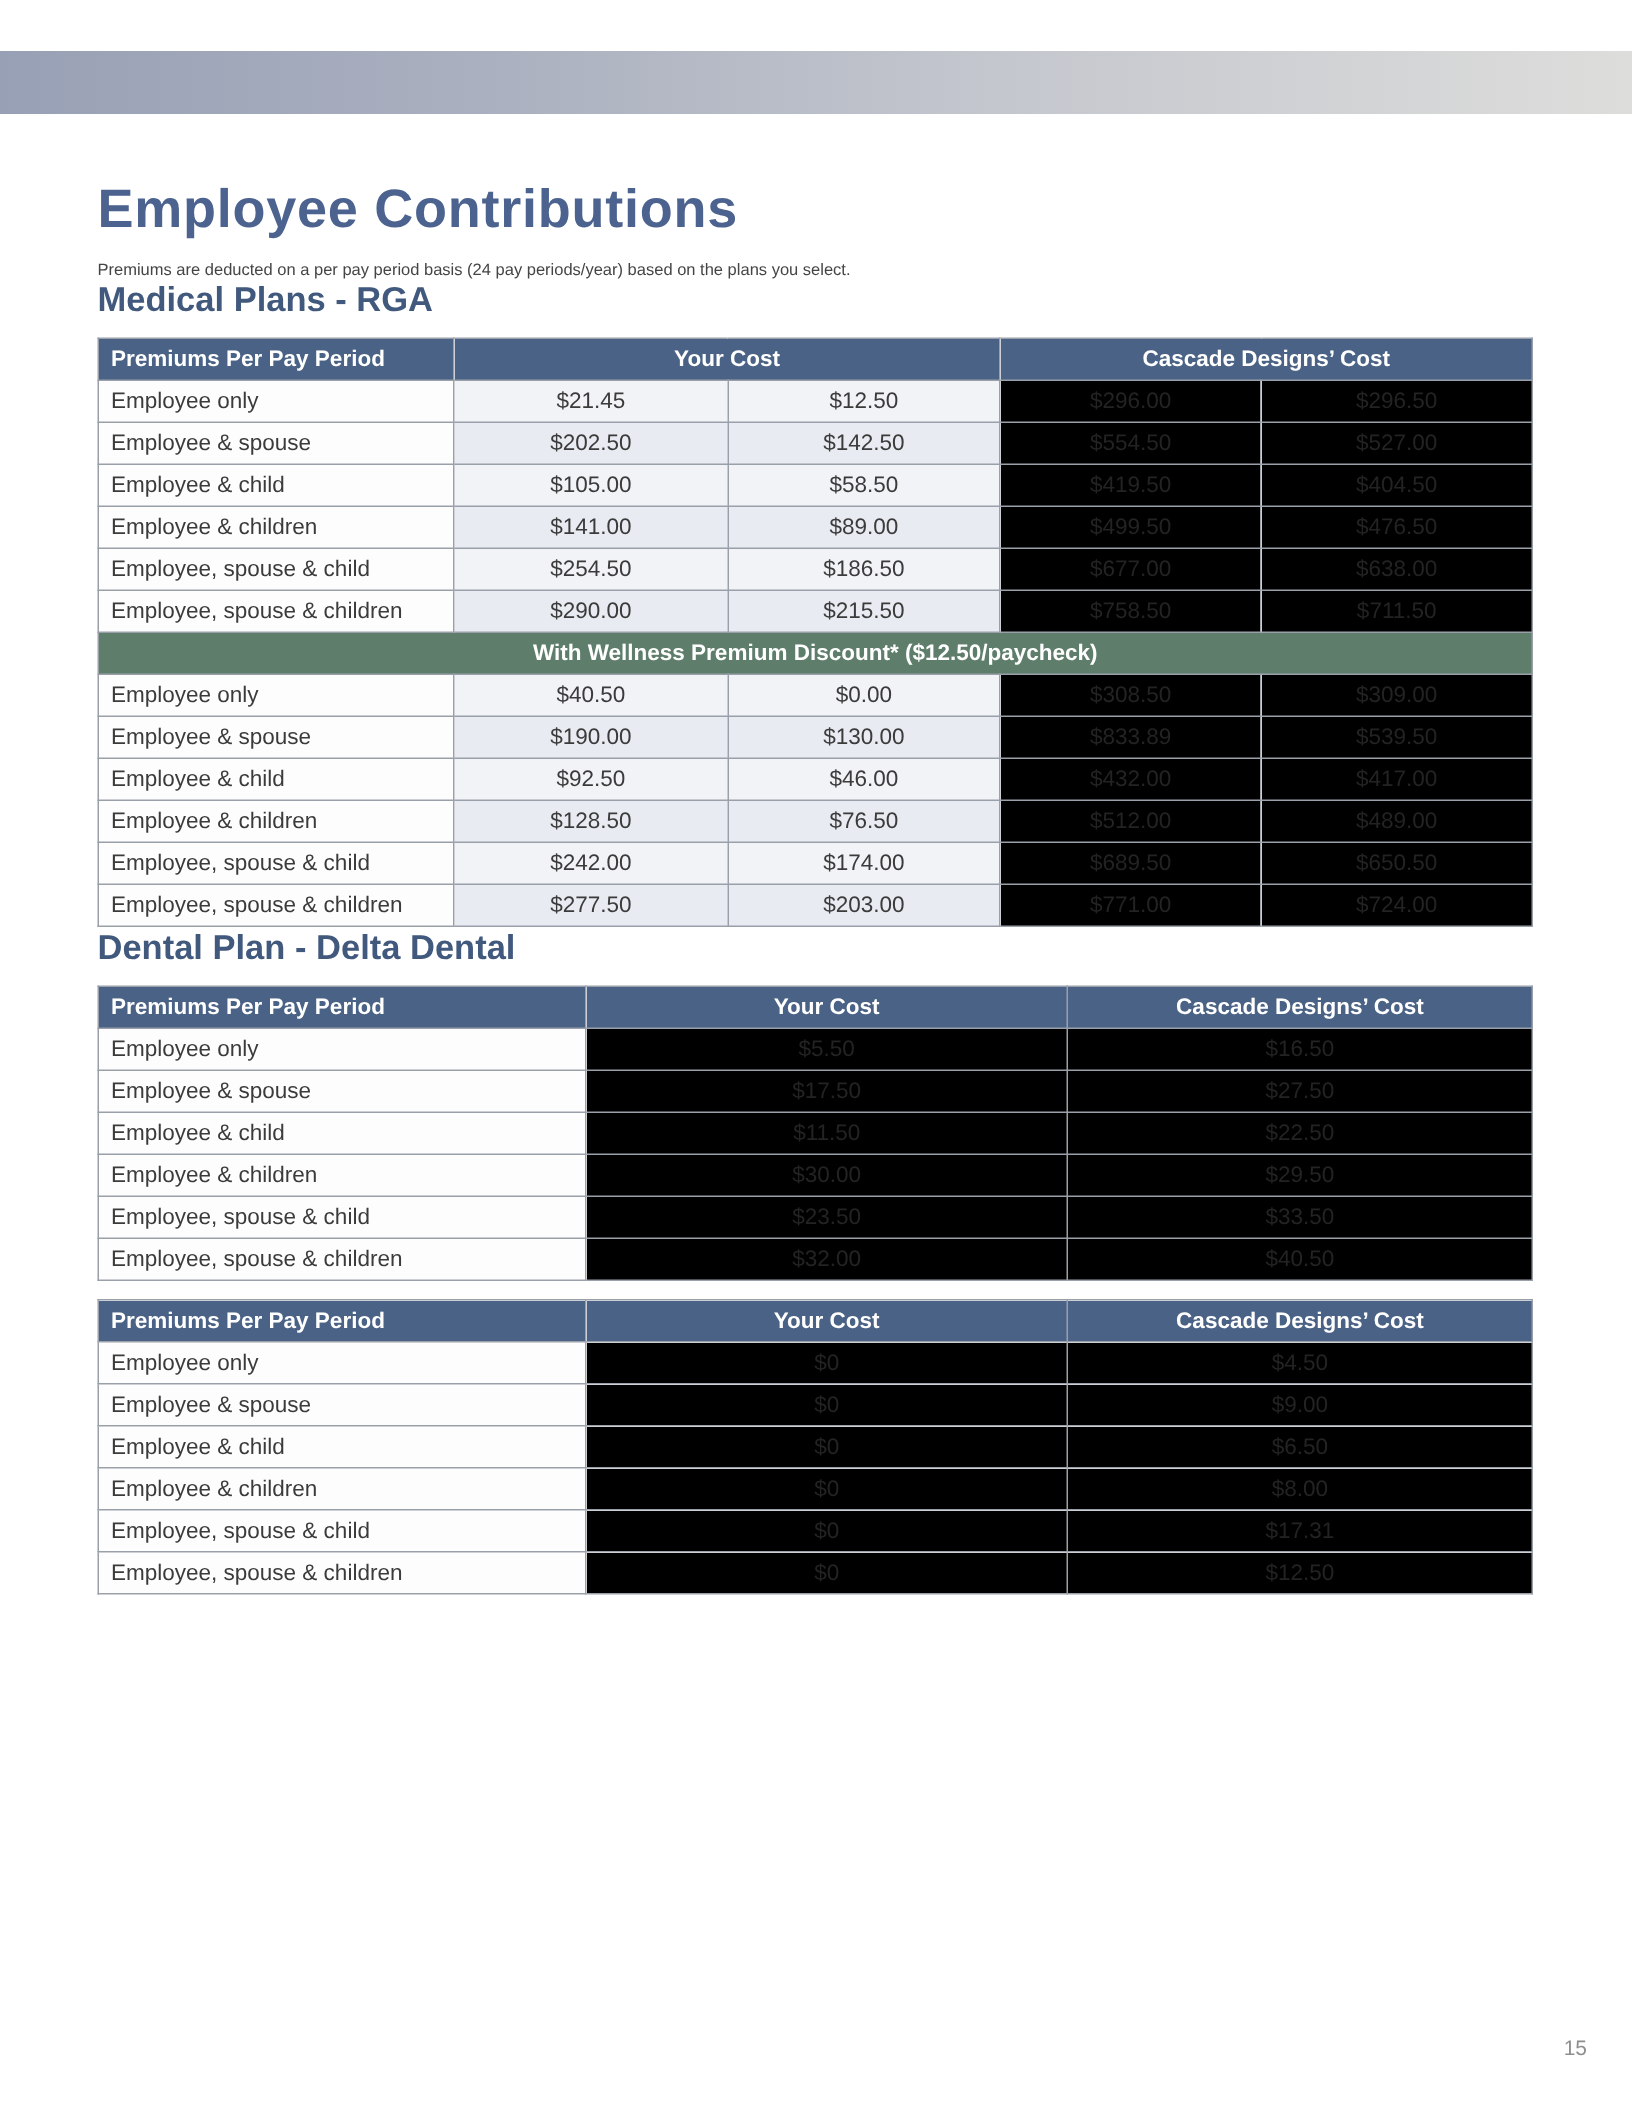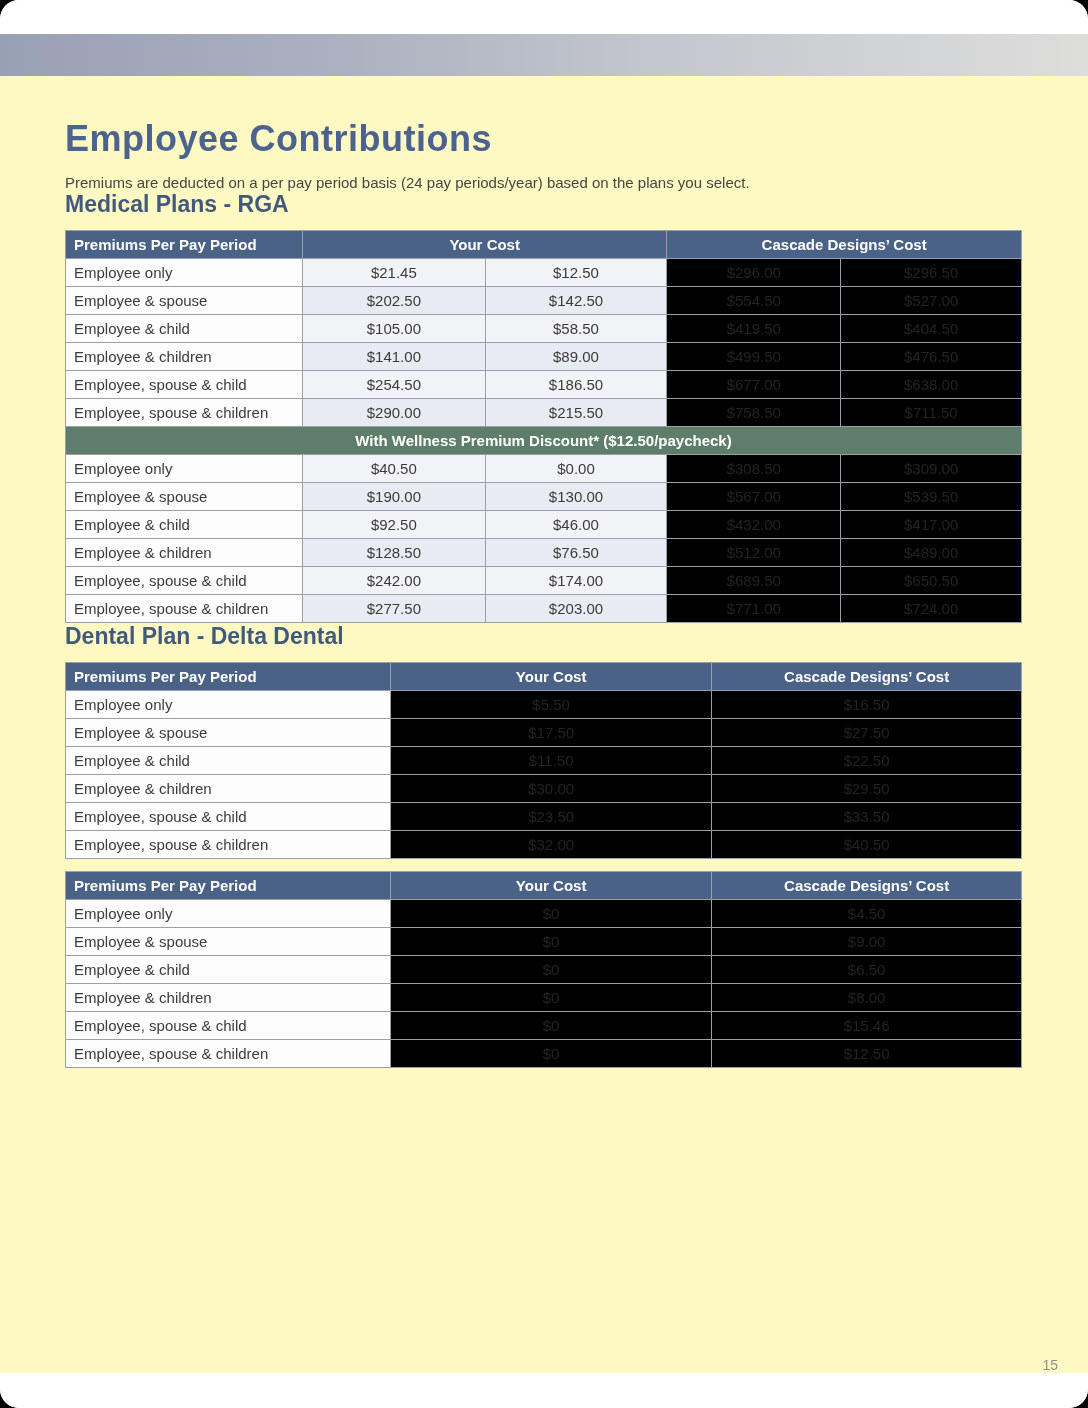--- a/index.html
+++ b/index.html
@@ -1,25 +1,25 @@
 <!DOCTYPE html>
 <html><head>
 <meta charset="utf-8">
 <style>
   html,body{margin:0;padding:0;background:#000;}
-  .page{position:relative;width:1088px;height:1408px;background:#fef9c3;overflow:hidden;
-        font-family:"Liberation Sans",sans-serif;border-radius:19px;}
+  .page{position:relative;width:1088px;height:1408px;background:#ffffff;overflow:hidden;
+        font-family:"Liberation Sans",sans-serif;}
   .top-strip{position:absolute;top:0;left:0;width:1088px;height:34px;background:#ffffff;}
   .gradient-bar{position:absolute;top:34px;left:0;width:1088px;height:42px;
         background:linear-gradient(to right,#98a0b5 0%,#aab0bf 30%,#c3c6cd 60%,#dddddb 100%);}
   .bottom-strip{position:absolute;bottom:0;left:0;width:1088px;height:35px;background:#ffffff;}
   .page-number{position:absolute;bottom:35px;right:30px;color:#8f8f8f;font-size:14px;margin-top:40px;}
   .content{position:absolute;top:76px;left:65px;width:957px;}
   h1.title{margin:42px 0 0 0;font-size:36px;font-weight:600;color:#4c6390;letter-spacing:0.5px;}
-  .subtitle{margin-top:14px;font-size:15px;color:#454545;}
+  .subtitle{margin-top:14px;font-size:11px;color:#454545;}
   h2.section{margin:0;font-size:23px;font-weight:700;color:#42597e;}
   .sec-medical{margin-top:24px;}
   .sec-dental{margin-top:38px;}
   .sec-vision{margin-top:42px;}
   table{border-collapse:collapse;table-layout:fixed;width:957px;margin-top:12px;
         border:1px solid #c9cdd5;padding-left:40px;}
   th,td{border:1px solid #9aa0aa;height:27px;font-size:15px;padding:0 8px;
         overflow:hidden;white-space:nowrap;}
   th.main{background:#4a6285;color:#ffffff;font-weight:bold;text-align:center;}
   th.main.first{text-align:left;}
@@ -113,21 +113,21 @@
             <td class="lbl">Employee only</td>
             <td class="yc">$40.50</td>
             <td class="yc">$0.00</td>
             <td class="cd">$308.50</td>
             <td class="cd">$309.00</td>
           </tr>
           <tr>
             <td class="lbl">Employee &amp; spouse</td>
             <td class="yc">$190.00</td>
             <td class="yc">$130.00</td>
-            <td class="cd">$567.00</td>
+            <td class="cd">$833.89</td>
             <td class="cd">$539.50</td>
           </tr>
           <tr>
             <td class="lbl">Employee &amp; child</td>
             <td class="yc">$92.50</td>
             <td class="yc">$46.00</td>
             <td class="cd">$432.00</td>
             <td class="cd">$417.00</td>
           </tr>
           <tr>
@@ -232,21 +232,21 @@
             <td class="cd">$6.50</td>
           </tr>
           <tr>
             <td class="lbl">Employee &amp; children</td>
             <td class="cd">$0</td>
             <td class="cd">$8.00</td>
           </tr>
           <tr>
             <td class="lbl">Employee, spouse &amp; child</td>
             <td class="cd">$0</td>
-            <td class="cd">$15.46</td>
+            <td class="cd">$17.31</td>
           </tr>
           <tr>
             <td class="lbl">Employee, spouse &amp; children</td>
             <td class="cd">$0</td>
             <td class="cd">$12.50</td>
           </tr>
         </tbody>
     </table>
   </div>
 

